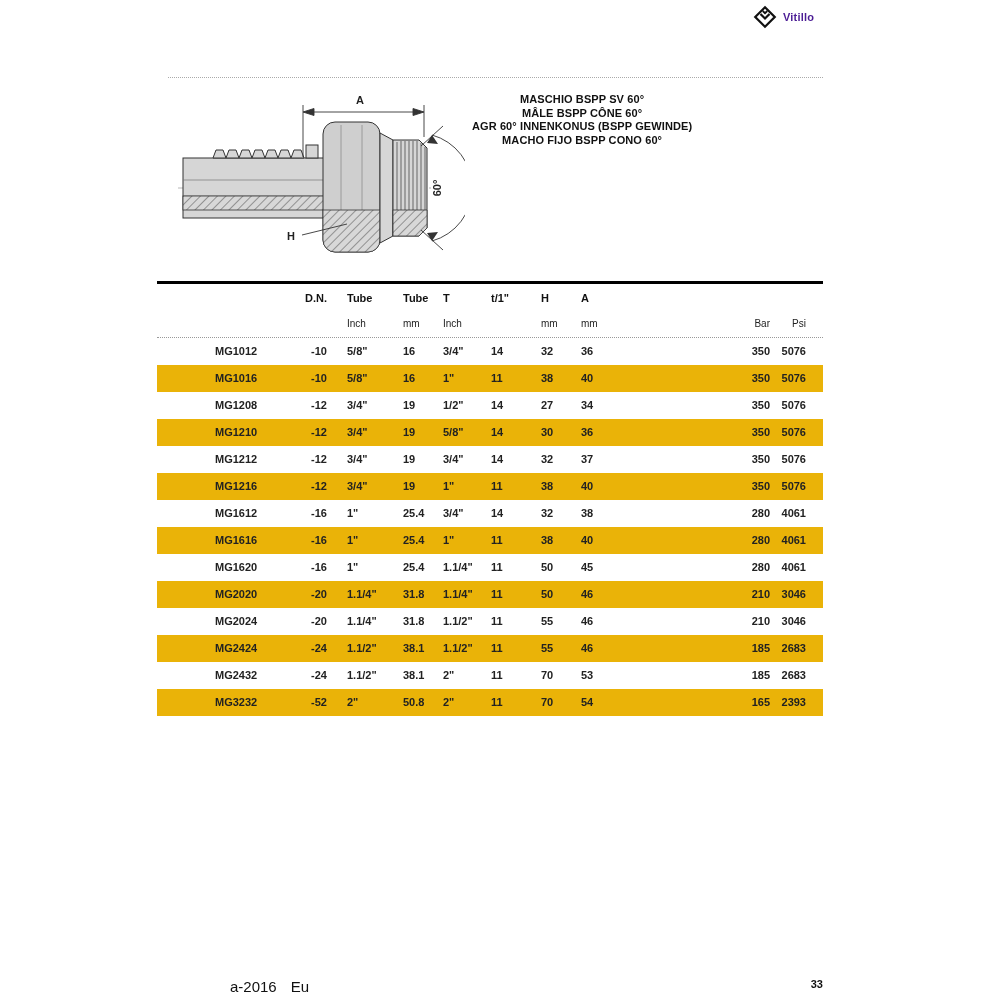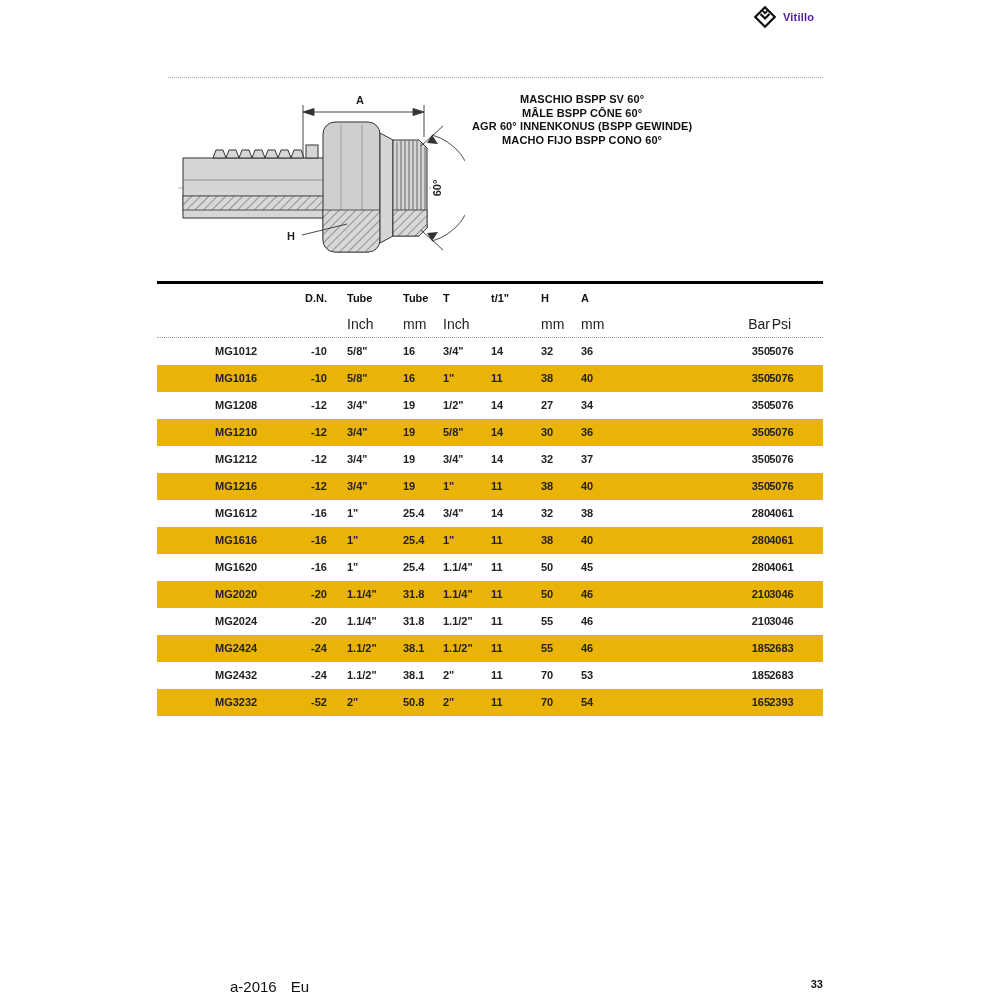--- a/index.html
+++ b/index.html
@@ -21,27 +21,27 @@
   
   .drawing { position:absolute; left:175px; top:85px; }
   .drawing text { font-family:"Liberation Sans",sans-serif; font-size:11px; font-weight:700; fill:#222; }
   
   .dtable { position:absolute; left:157px; top:281px; width:666px; border-top:3px solid #000; font-size:11px; }
   .t-groups { position:relative; height:32px; border-bottom:1px dotted #999; }
   .t-group { position:absolute; top:0; height:32px; border-left:1px solid #444; padding:6px 0 0 5px; font-weight:700; color:#111; }
   .g-code { left:54px; }  .g-tube { left:145px; }  .g-thread { left:285px; }
   .g-dims { left:375px; } .g-press { left:584px; }
   .t-sub { position:relative; height:28px; line-height:28px; font-weight:700; color:#111; }
-  .t-units { position:relative; height:26px; line-height:24px; border-bottom:1px dotted #999; font-size:14px; font-weight:400; color:#222; }
+  .t-units { position:relative; height:26px; line-height:24px; border-bottom:1px dotted #999; font-size:10px; font-weight:400; color:#222; }
   .t-sub span, .t-units span, .trow span { position:absolute; white-space:nowrap; }
   .p-dn   { left:136px; width:34px; text-align:right; }
   .p-hose { left:190px; } .p-diam { left:246px; } .p-t { left:286px; }
   .p-t1   { left:334px; } .p-h { left:384px; } .p-a { left:424px; }
   .p-bar  { left:560px; width:53px; text-align:right; }
-  .p-psi  { left:600px; width:49px; text-align:center; }
+  .p-psi  { left:600px; width:49px; text-align:right; }
   .t-body .trow { position:relative; height:27px; line-height:27px; font-weight:700; color:#222; }
   .t-body .trow.shaded { background:#eab308; }
   .c-code { left:58px; }
   
   .footer-left { position:absolute; left:230px; top:978px; font-size:15px; color:#111; }
   .footer-left .lang { margin-left:14px; }
   .page-num { position:absolute; right:177px; top:978px; font-size:11px; font-weight:700; color:#111; }
 </style>
 </head>
 <body>

